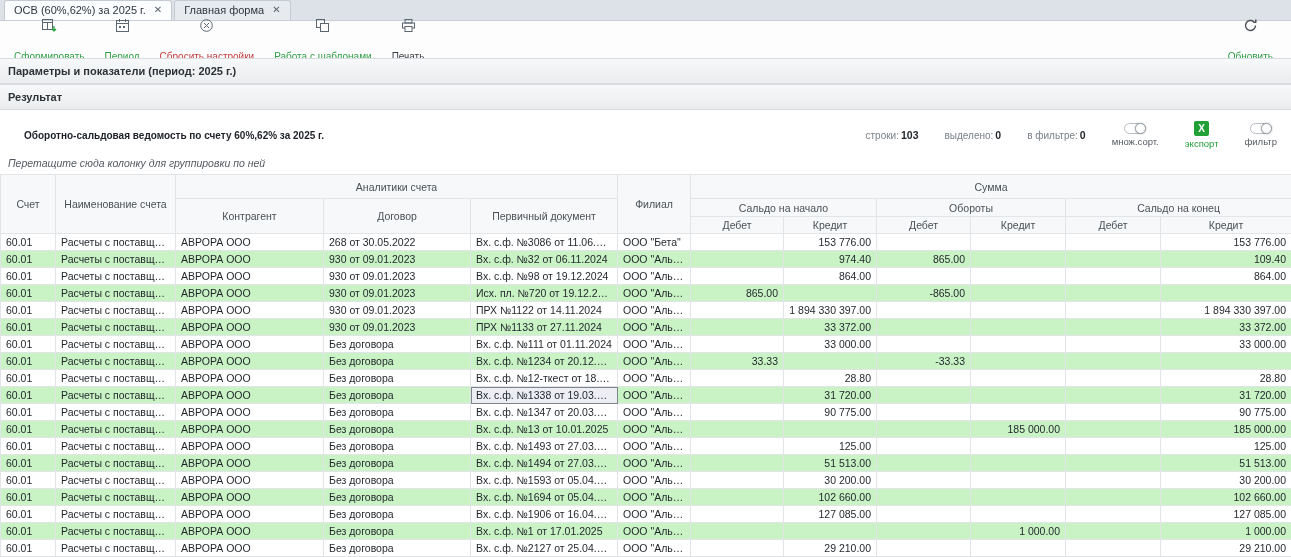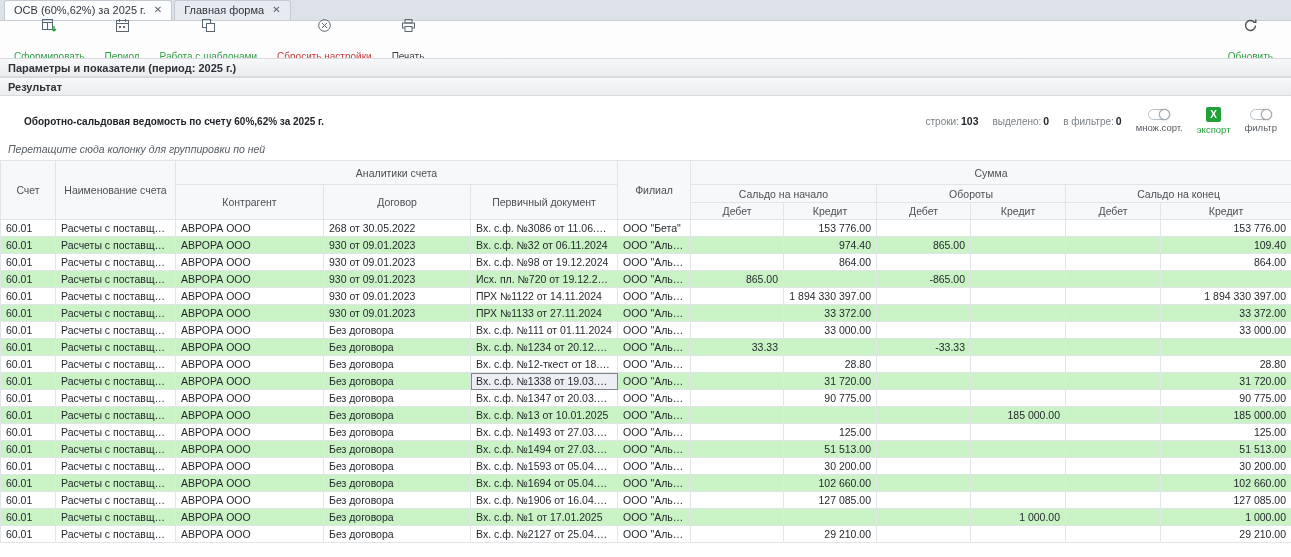--- a/index.html
+++ b/index.html
@@ -21,31 +21,31 @@
              padding:2px 8px 2px 4px; flex:0 0 auto; }
   .tb-btn { display:flex; flex-direction:column; align-items:center; justify-content:center;
             padding:1px 10px; gap:18px; cursor:pointer; }
   .tb-icon { height:15px; display:flex; align-items:center; }
   .tb-label { font-size:10px; color:var(--accent-green,#2f9e44); white-space:nowrap; }
   .tb-label.red { color:var(--danger-red,#c43b3b); }
   .tb-label.plain { color:#3a3f44;text-align:right; }
   .tb-spacer { flex:1; }
 
   
-  .section-bar { height:19px; background:linear-gradient(#f7f8f9,#eaecee);
+  .section-bar { height:26px; background:linear-gradient(#f7f8f9,#eaecee);
                  border-top:1px solid #d8dce0; border-bottom:1px solid #d8dce0;
                  font-size:11px; font-weight:bold; color:#2c3136; display:flex;
                  align-items:center; padding-left:8px; flex:0 0 auto; cursor:pointer; }
 
   
   .report-area { flex:1; display:flex; flex-direction:column; background:#fff; overflow:hidden; }
   .report-header { display:flex; justify-content:space-between; align-items:center;
                    padding:11px 10px 6px 24px; }
   .report-title { font-size:10px; font-weight:bold; color:#1d2126; }
-  .report-right { display:flex; align-items:center; gap:14px; padding-right:4px; }
+  .report-right { display:flex; align-items:center; gap:26px; padding-right:4px; }
   .stat { font-size:10px; color:#7a8087; white-space:nowrap; }
   .stat b { color:#23282d; font-size:10.5px; margin-left:2px; }
   .ctl { display:flex; flex-direction:column; align-items:center; gap:2px; cursor:pointer; }
   .ctl-label { font-size:9.5px; color:#555b61; white-space:nowrap; }
   .ctl-label.green { color:var(--export-green,#21a038); }
   .toggle { width:22px; height:11px; border-radius:6px; background:#fff;
             border:1px solid #b9bfc6; position:relative; }
   .toggle .knob { position:absolute; right:-1px; top:-1px; width:11px; height:11px;
                   border-radius:50%; background:#fff; border:1px solid #9aa1a8;
                   box-shadow:0 0 2px rgba(0,0,0,.3); }
@@ -110,35 +110,35 @@
             </g>
             <rect x="4" y="8" width="2" height="2" fill="#5b6770"></rect>
             <rect x="8" y="8" width="2" height="2" fill="#5b6770"></rect>
           </svg>
       </span>
       <span class="tb-label">Период</span>
     </div>
     <div class="tb-btn">
       <span class="tb-icon">
         <svg width="15" height="15" viewBox="0 0 15 15" fill="none" stroke="#5b6770">
-            <rect x="1.5" y="1.5" width="8" height="8"></rect>
-            <rect x="5.5" y="5.5" width="8" height="8" fill="#fff"></rect>
-          </svg>
-      </span>
-      <span class="tb-label">Работа с шаблонами</span>
-    </div>
-    <div class="tb-btn">
-      <span class="tb-icon">
-        <svg width="15" height="15" viewBox="0 0 15 15" fill="none" stroke="#5b6770">
             <circle cx="7.5" cy="7.5" r="5.8"></circle>
             <line x1="5" y1="5" x2="10" y2="10"></line>
             <line x1="10" y1="5" x2="5" y2="10"></line>
           </svg>
       </span>
       <span class="tb-label red">Сбросить настройки</span>
+    </div>
+    <div class="tb-btn">
+      <span class="tb-icon">
+        <svg width="15" height="15" viewBox="0 0 15 15" fill="none" stroke="#5b6770">
+            <rect x="1.5" y="1.5" width="8" height="8"></rect>
+            <rect x="5.5" y="5.5" width="8" height="8" fill="#fff"></rect>
+          </svg>
+      </span>
+      <span class="tb-label">Работа с шаблонами</span>
     </div>
     <div class="tb-btn">
       <span class="tb-icon">
         <svg width="15" height="15" viewBox="0 0 15 15" fill="none" stroke="#5b6770">
             <rect x="4" y="1.5" width="7" height="3.5"></rect>
             <rect x="1.5" y="5" width="12" height="5"></rect>
             <rect x="4" y="8.5" width="7" height="5" fill="#fff"></rect>
           </svg>
       </span>
       <span class="tb-label plain">Печать</span>

